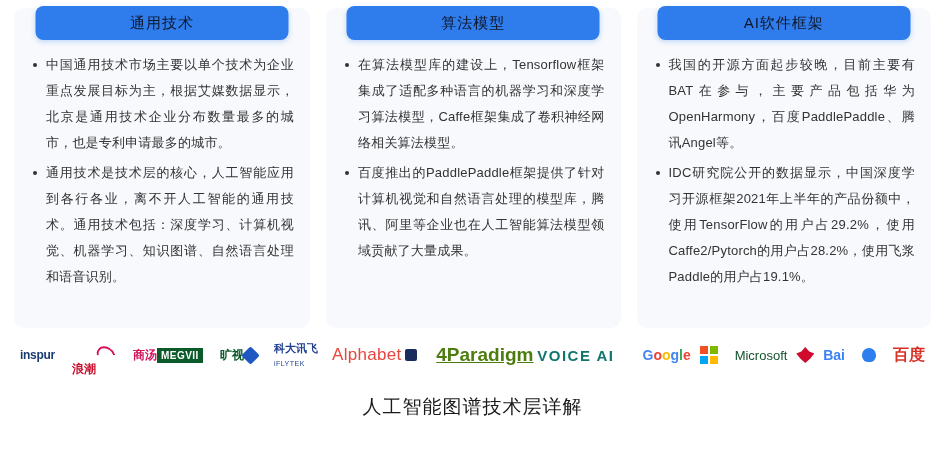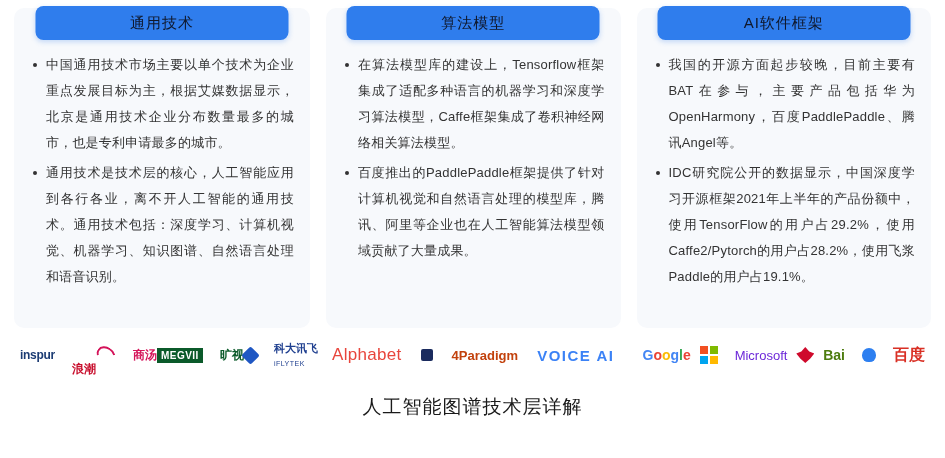--- a/index.html
+++ b/index.html
@@ -116,34 +116,34 @@
     width: 13px; height: 13px; background: #1f57c3; border-radius: 2px;
     transform: rotate(45deg);
   }
   .lg-iflytek .txt { color: #1f3f8f; font-size: 11px; font-weight: bold; line-height: 11px;}
   .lg-iflytek .sub { color: #1f3f8f; font-size: 7px; letter-spacing: 0.5px;}
   
   .lg-alphabet .txt { color: #e8453c; font-size: 17px; letter-spacing: 0.3px;}
   .lg-4paradigm .mark {
     width: 12px; height: 12px; background: #1a2b5e; border-radius: 2px; margin-right: 2px;
   }
-  .lg-4paradigm .txt { color: #c2410c; font-size: 13px; font-weight: bold;}
-  .lg-voiceai .txt { color: #3b82f6; font-size: 15px; font-weight: bold; letter-spacing: 1.5px;}
+  .lg-4paradigm .txt { color: #4d7c0f; font-size: 19px; font-weight: bold; text-decoration: underline;}
+  .lg-voiceai .txt { color: #0f766e; font-size: 15px; font-weight: bold; letter-spacing: 1.5px;}
   
   .lg-google span { font-size: 14px; font-weight: bold;}
   .lg-microsoft .grid {
     display: grid; grid-template-columns: 8px 8px; grid-template-rows: 8px 8px; gap: 2px;
   }
   .lg-microsoft .grid i { display: block; }
-  .lg-microsoft .txt { color: #6d28d9; font-size: 13px;}
+  .lg-microsoft .txt { color: #14532d; font-size: 13px;}
   .lg-huawei .petal {
     width: 18px; height: 16px; background: #cf0a2c;
     clip-path: polygon(50% 0%, 72% 28%, 100% 40%, 78% 72%, 50% 100%, 22% 72%, 0% 40%, 28% 28%);
   }
-  .lg-baidu .txt1 { color: #4d7c0f; font-size: 14px; font-weight: bold;}
+  .lg-baidu .txt1 { color: #3b82f6; font-size: 14px; font-weight: bold;}
   .lg-baidu .paw {
     width: 14px; height: 14px; background: #2d7ff0; border-radius: 50% 50% 45% 45%;
   }
   .lg-baidu .txt2 { color: #d93025; font-size: 16px; font-weight: bold;}
   .caption {
     text-align: center;
     font-size: 19px;
     color: #1a1a1a;
     letter-spacing: 1px;
     margin-top: 16px;

